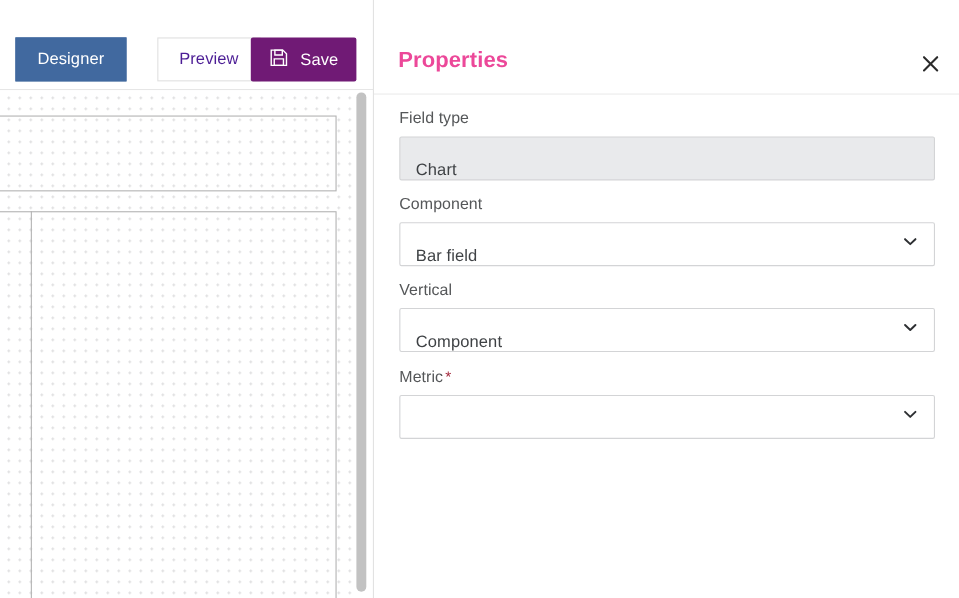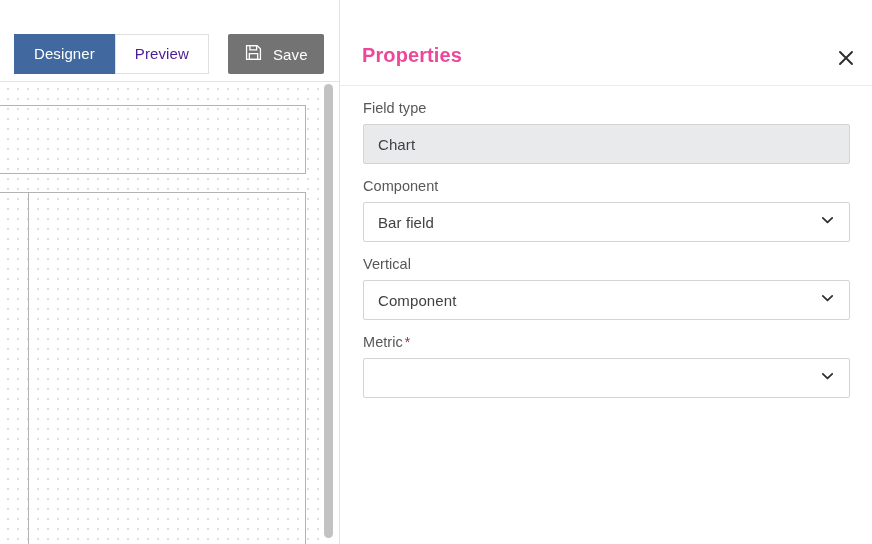--- a/index.html
+++ b/index.html
@@ -39,20 +39,21 @@
     background: #ffffff;
     border-bottom: 1px solid #e4e4e4;
   }
 
   .seg-group {
     position: absolute;
     left: 14px;
     top: 34px;
     display: flex;
     height: 40px;
+    gap: 28px;
   }
 
   .seg-btn {
     height: 40px;
     padding: 0 19px;
     font-size: 15px;
     line-height: 38px;
     letter-spacing: .1px;
     border: 1px solid transparent;
     cursor: pointer;
@@ -70,21 +71,21 @@
     border-color: #e0e0e0;
     border-left-color: #e0e0e0;
   }
 
   .save-btn {
     position: absolute;
     left: 228px;
     top: 34px;
     height: 40px;
     padding: 0 16px;
-    background: #737373;
+    background: #701a75;
     color: #ffffff;
     border: none;
     border-radius: 2px;
     display: flex;
     align-items: center;
     gap: 10px;
     font-size: 15px;
     letter-spacing: .1px;
     cursor: pointer;
     font-family: "Liberation Sans", sans-serif;
@@ -228,21 +229,21 @@
   }
 
   .field-control {
     position: relative;
     width: 487px;
     height: 40px;
     border: 1px solid #d3d4d6;
     border-radius: 2px;
     background: #ffffff;
     display: flex;
-    align-items: center;
+    align-items: flex-end;
   }
   .field-control.readonly {
     background: #e9eaec;
     border-color: #d3d4d6;
   }
 
   .field-value {
     padding-left: 14px;
     font-size: 15px;
     color: #3f4245;

